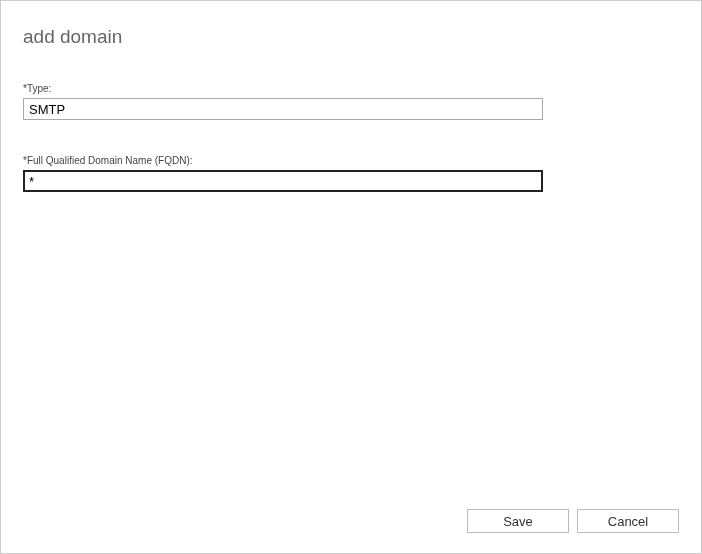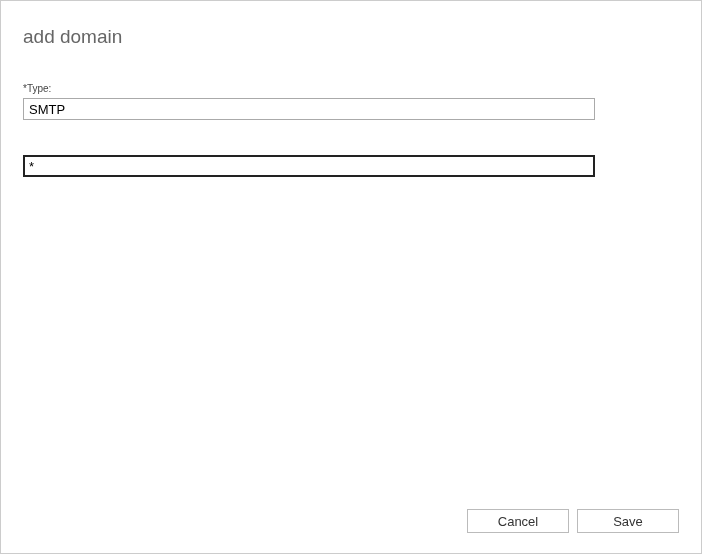--- a/index.html
+++ b/index.html
@@ -29,21 +29,21 @@
     .form-group {
       margin-bottom: 35px;
     }
     .form-label {
       display: block;
       font-size: 10px;
       color: #444;
       margin-bottom: 4px;
     }
     .form-input {
-      width: 572px;
+      width: 520px;
       height: 22px;
       padding: 2px 5px;
       font-size: 13px;
       font-family: inherit;
       border: 1px solid #aaa;
       outline: none;
       background: #fff;
     }
     .form-input.focused {
       border: 2px solid #222;
@@ -72,21 +72,22 @@
 
 <div class="dialog">
   <div class="dialog-title">add domain</div>
 
   <div class="form-group">
     <label class="form-label">*Type:</label>
     <input class="form-input" type="text" value="SMTP" style="">
   </div>
 
   <div class="form-group">
+    <label class="form-label">*Full Qualified Domain Name (FQDN):</label>
     <input class="form-input focused" type="text" value="*" style="">
   </div>
 
 
   <div class="button-bar">
+    <button class="btn">Save</button>
     <button class="btn">Cancel</button>
-    <button class="btn">Save</button>
   </div>
 </div>
 
 </body></html>

